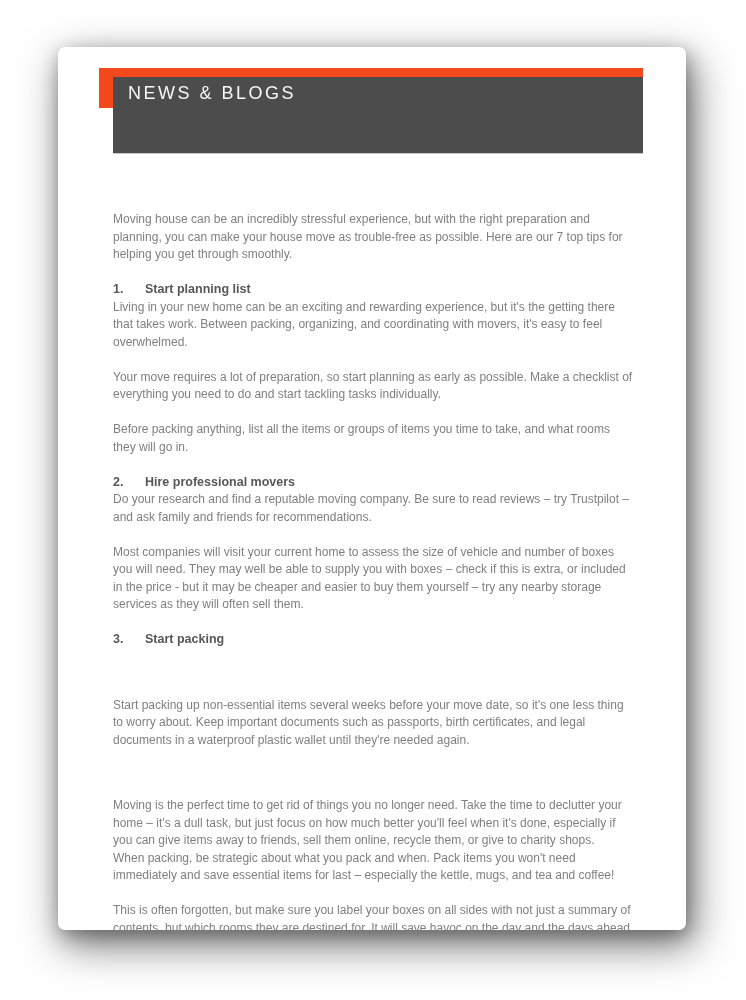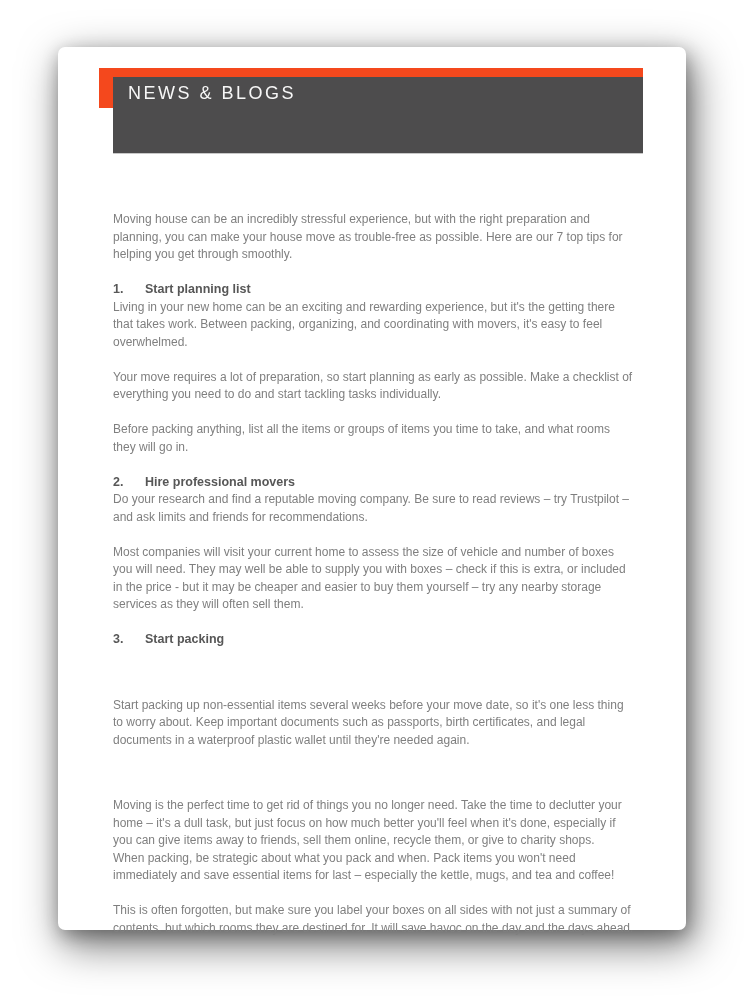--- a/index.html
+++ b/index.html
@@ -102,21 +102,21 @@
     <div class="content">
 
       <p>Moving house can be an incredibly stressful experience, but with the right preparation and planning, you can make your house move as trouble-free as possible. Here are our 7 top tips for helping you get through smoothly.</p>
 
       <h2 class="sec-heading"><span class="sec-num">1.</span><span>Start planning list</span></h2>
       <p>Living in your new home can be an exciting and rewarding experience, but it's the getting there that takes work. Between packing, organizing, and coordinating with movers, it's easy to feel overwhelmed.</p>
       <p>Your move requires a lot of preparation, so start planning as early as possible. Make a checklist of everything you need to do and start tackling tasks individually.</p>
       <p>Before packing anything, list all the items or groups of items you time to take, and what rooms they will go in.</p>
 
       <h2 class="sec-heading"><span class="sec-num">2.</span><span>Hire professional movers</span></h2>
-      <p>Do your research and find a reputable moving company. Be sure to read reviews – try Trustpilot – and ask limits and friends for recommendations.</p>
+      <p>Do your research and find a reputable moving company. Be sure to read reviews – try Trustpilot – and ask family and friends for recommendations.</p>
       <p>Most companies will visit your current home to assess the size of vehicle and number of boxes you will need. They may well be able to supply you with boxes – check if this is extra, or included in the price - but it may be cheaper and easier to buy them yourself – try any nearby storage services as they will often sell them.</p>
 
       <h2 class="sec-heading"><span class="sec-num">3.</span><span>Start packing</span></h2>
       <p class="tight">Start packing up non-essential items several weeks before your move date, so it's one less thing to worry about. Keep important documents such as passports, birth certificates, and legal documents in a waterproof plastic wallet until they're needed again.</p>
       <p class="tight">Moving is the perfect time to get rid of things you no longer need. Take the time to declutter your home – it's a dull task, but just focus on how much better you'll feel when it's done, especially if you can give items away to friends, sell them online, recycle them, or give to charity shops.</p>
       <p>When packing, be strategic about what you pack and when. Pack items you won't need immediately and save essential items for last – especially the kettle, mugs, and tea and coffee!</p>
 
       <p>This is often forgotten, but make sure you label your boxes on all sides with not just a summary of contents, but which rooms they are destined for. It will save havoc on the day and the days ahead.</p>
 
     </div>

